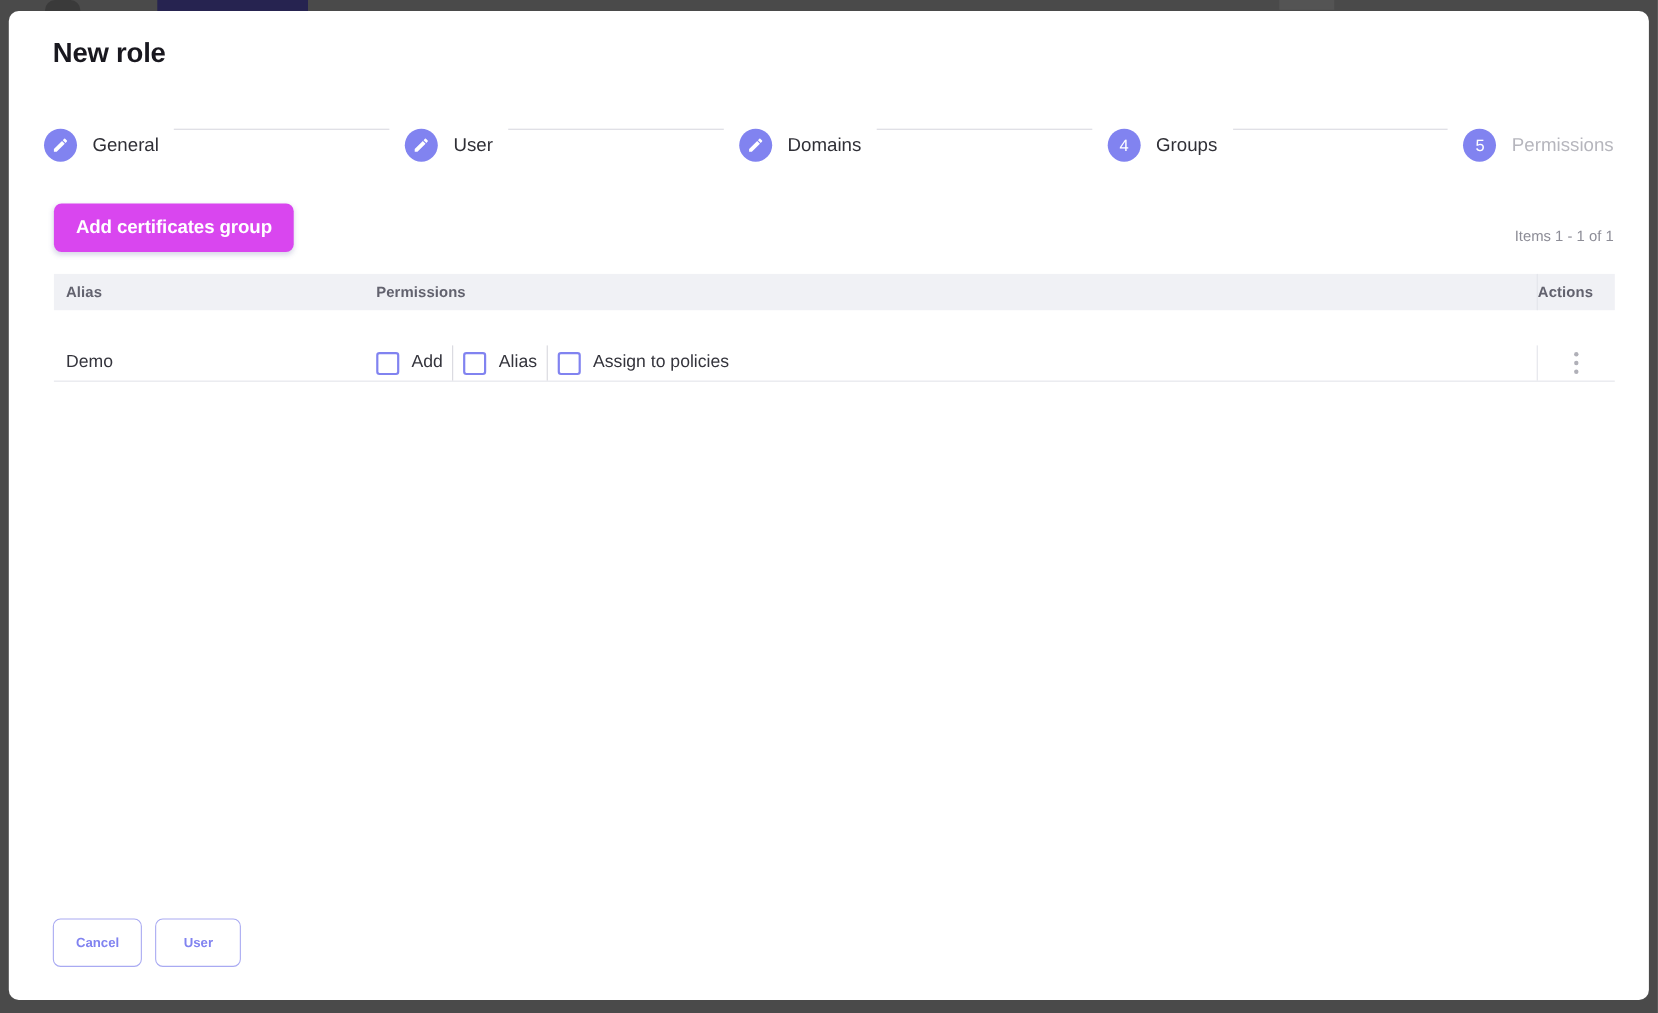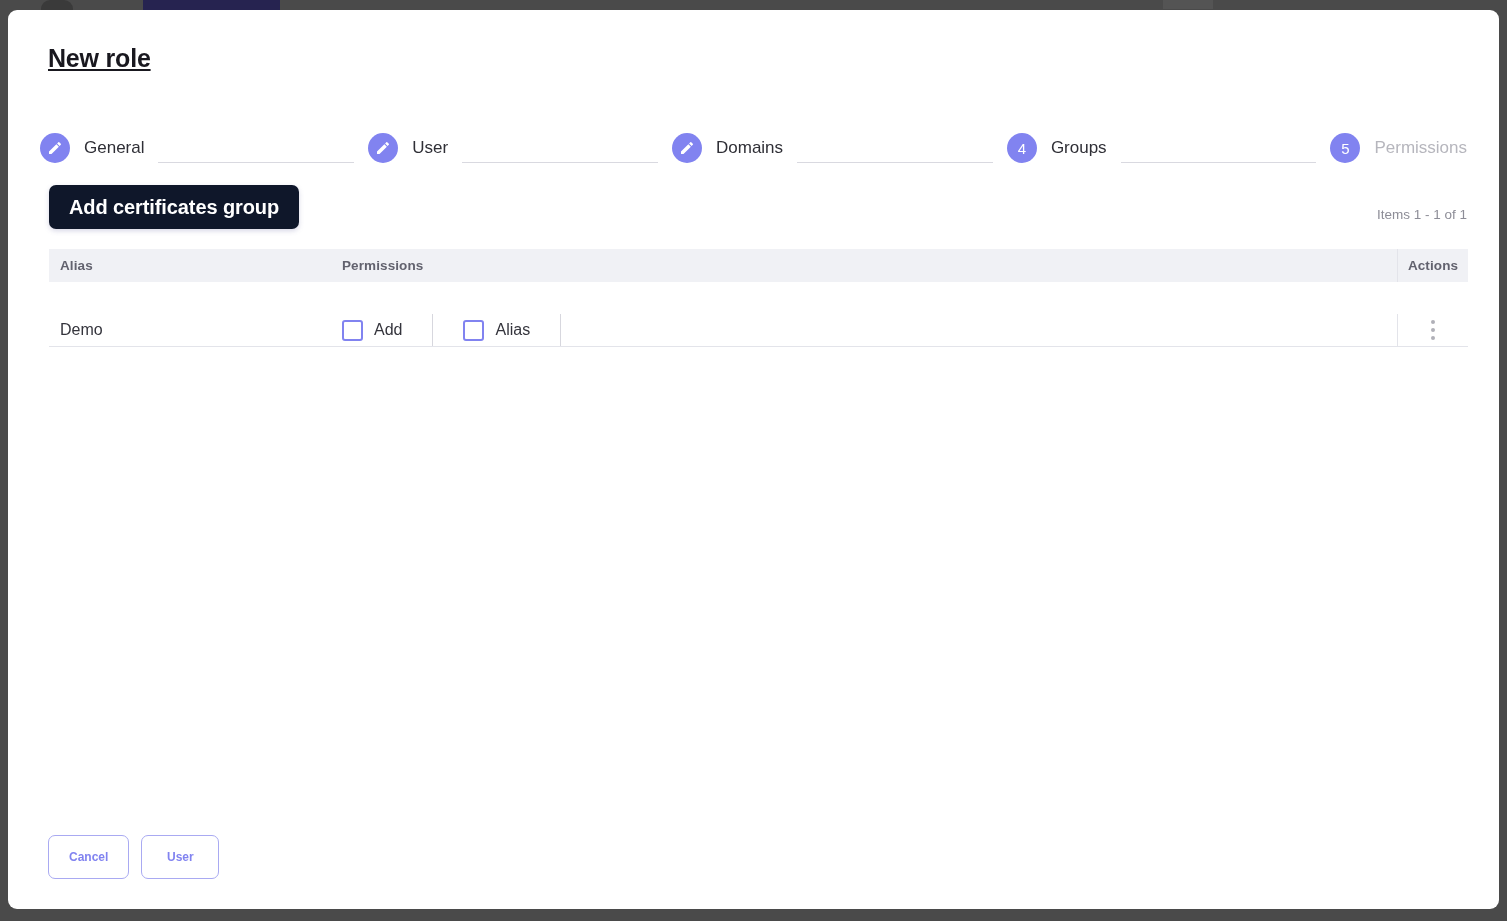--- a/index.html
+++ b/index.html
@@ -51,37 +51,36 @@
     width: 1491px;
     height: 899px;
     background: #ffffff;
     border-radius: 9px;
     box-sizing: border-box;
     overflow: hidden;
   }
   .modal-title {
     position: absolute;
     left: 40px;
-    top: 34px;
+    top: 24px;
     font-size: 25px;
     font-weight: bold;
     color: #19181f;
     letter-spacing: -0.2px;
-    text-decoration: underline;
   }
 
   
   .stepper {
     position: absolute;
     left: 32px;
     top: 107px;
     width: 1427px;
     height: 46px;
     display: flex;
-    align-items: flex-end;
+    align-items: flex-start;
   }
   .step {
     display: flex;
     align-items: center;
     flex: 0 0 auto;
   }
   .step-bubble {
     width: 30px;
     height: 30px;
     border-radius: 50%;
@@ -110,26 +109,26 @@
     margin: 0 14px;
   }
 
   
   .btn-primary {
     position: absolute;
     left: 41px;
     top: 175px;
     height: 44px;
     padding: 0 20px;
-    background: #0f172a;
+    background: #d946ef;
     color: #ffffff;
     border: none;
     border-radius: 7px;
     font-family: "Liberation Sans", sans-serif;
-    font-size: 20px;
+    font-size: 17px;
     font-weight: bold;
     letter-spacing: -0.1px;
     cursor: pointer;
     box-shadow: 0 2px 5px rgba(100,100,160,0.25);
   }
   .items-count {
     position: absolute;
     right: 32px;
     top: 197px;
     font-size: 13.5px;
@@ -155,21 +154,21 @@
     font-size: 13.5px;
     font-weight: bold;
     color: #62626e;
     letter-spacing: 0.1px;
   }
   .col-alias { width: 293px; padding-left: 11px; box-sizing: border-box; }
   .col-perms { flex: 1 1 auto; padding-left: 0px; box-sizing: border-box; }
   .col-actions {
     width: 71px;
     box-sizing: border-box;
-    text-align: center;
+    text-align: left;
   }
   .thead .col-actions { border-left: 1px solid #e3e4ea; height: 33px; line-height: 33px; }
   .tbody-row {
     display: flex;
     align-items: stretch;
     border-bottom: 1px solid #e3e4ea;
     min-height: 54px;
   }
   .td {
     display: flex;
@@ -184,21 +183,21 @@
     justify-content: center;
   }
   .perm-group {
     display: flex;
     align-items: center;
     height: 100%;
   }
   .perm-item {
     display: flex;
     align-items: center;
-    padding: 0 30px;
+    padding: 0 9px;
     height: 32px;
   }
   .perm-item:first-child { padding-left: 0; }
   .perm-sep {
     width: 1px;
     background: #d7d7de;
     height: 32px;
     flex: 0 0 auto;
   }
   .checkbox {
@@ -361,20 +360,24 @@
 
           <div class="perm-sep"></div>
 
           <div class="perm-item">
             <span class="checkbox"></span>
             <span class="perm-label">Alias</span>
           </div>
 
           <div class="perm-sep"></div>
 
+          <div class="perm-item">
+            <span class="checkbox"></span>
+            <span class="perm-label">Assign to policies</span>
+          </div>
 
         </div>
       </div>
 
       <div class="td col-actions">
         <div class="kebab">
           <span></span>
             <span></span>
             <span></span>
         </div>

